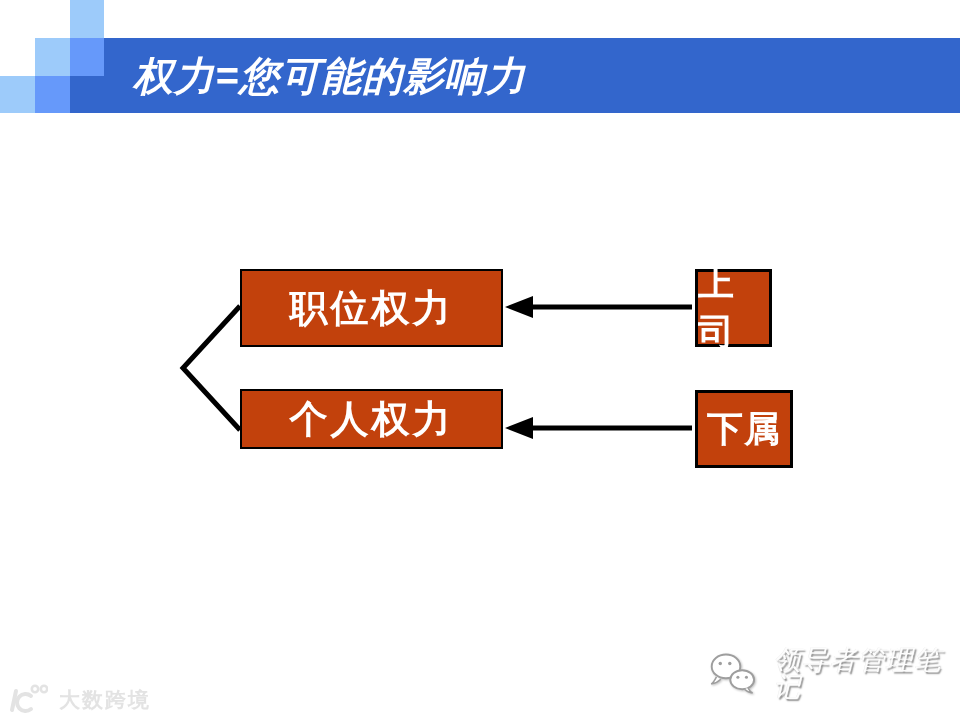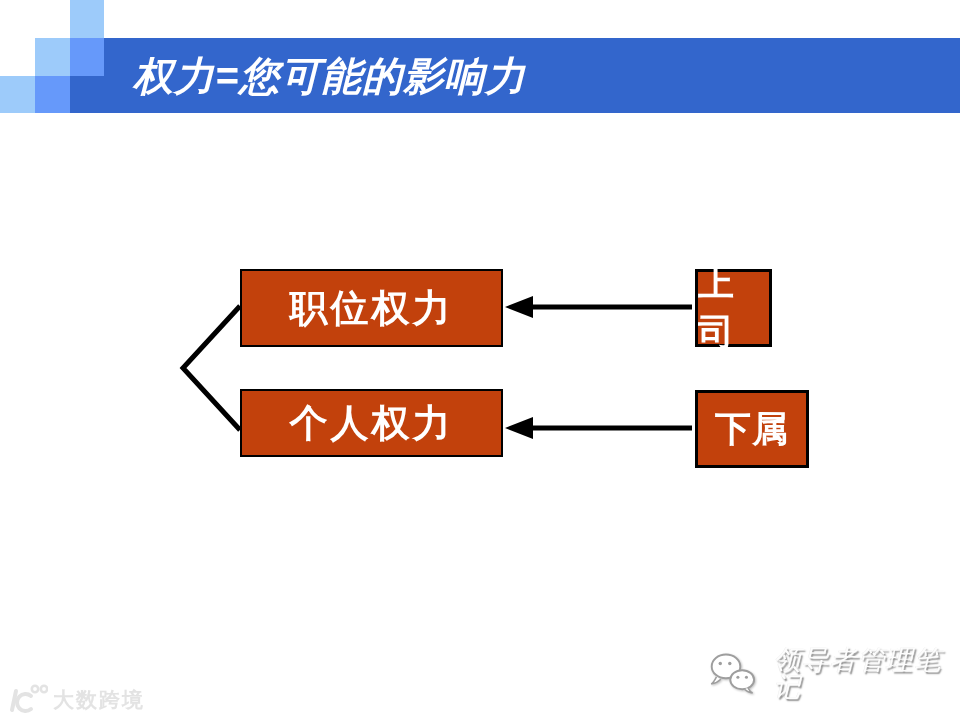--- a/index.html
+++ b/index.html
@@ -46,27 +46,27 @@
   .node{
     position:absolute;
     background:#c2410c;
     display:flex;align-items:center;justify-content:center;
     color:#ffffff;font-weight:bold;
     box-sizing:border-box;
   }
   .node.big{border:2px solid #000000;font-size:38px;letter-spacing:3px;}
   .node.small{border:3px solid #000000;font-size:36px;letter-spacing:1px;}
   .node-position{left:240px;top:269px;width:263px;height:78px;}
-  .node-personal{left:240px;top:389px;width:263px;height:68px;}
+  .node-personal{left:240px;top:389px;width:263px;height:60px;}
   .node-superior{left:695px;top:269px;width:77px;height:78px;}
-  .node-subordinate{left:695px;top:390px;width:114px;height:78px;}
+  .node-subordinate{left:695px;top:390px;width:98px;height:78px;}
   
   .watermark{
     position:absolute;left:8px;top:684px;
-    display:flex;align-items:center;gap:5px;
+    display:flex;align-items:center;gap:11px;
     color:#e3e3e3;
   }
   .watermark .wm-text{
     font-size:21px;font-weight:bold;letter-spacing:2px;line-height:1;
   }
   .brand{
     position:absolute;left:706px;top:650px;height:48px;
     display:flex;align-items:center;gap:16px;font-style:italic;
   }
   .brand .brand-text{

